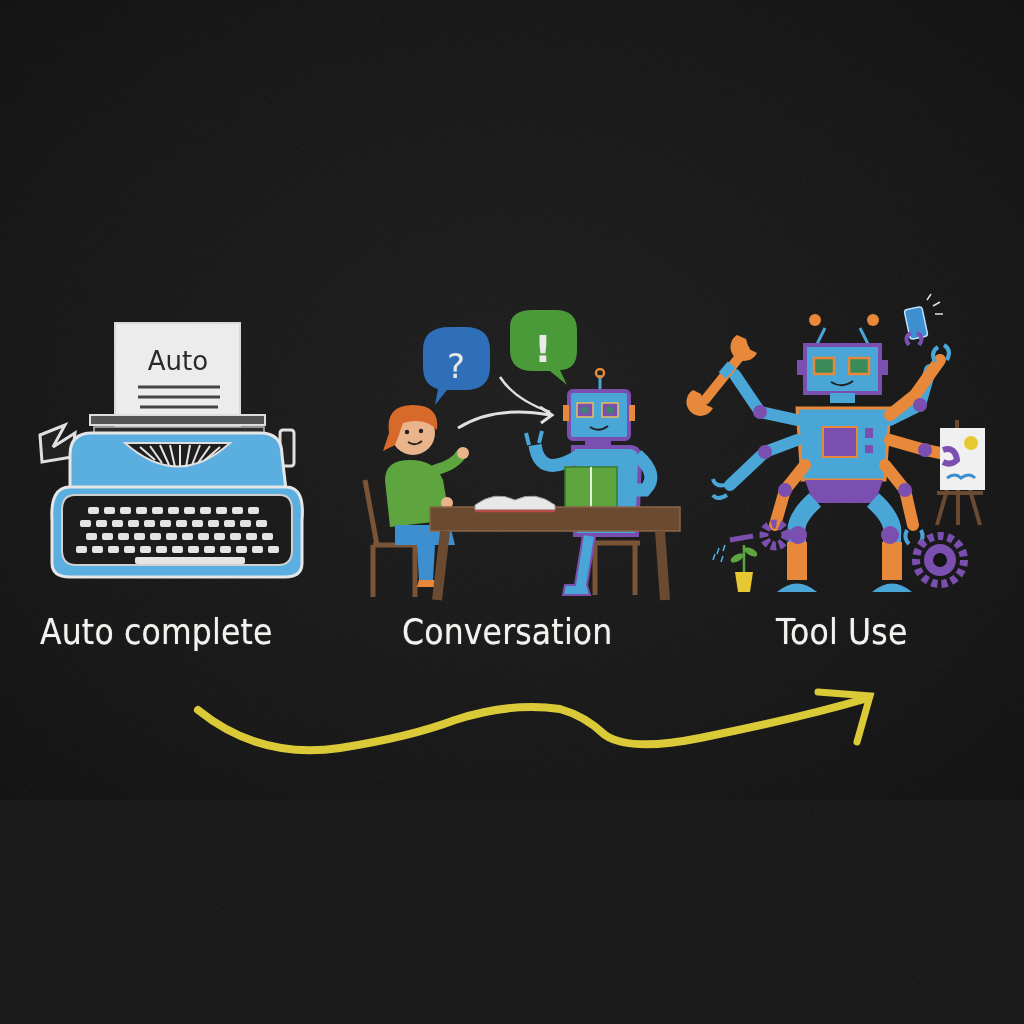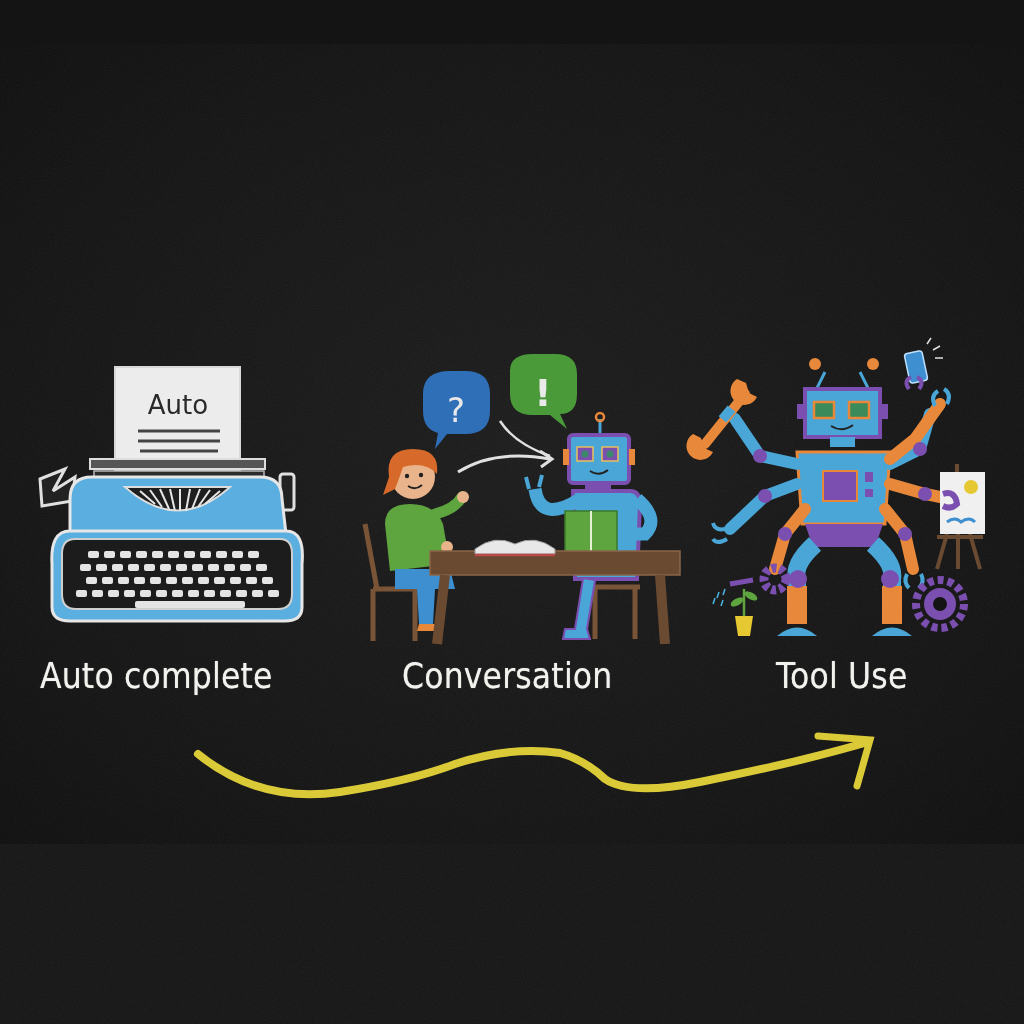--- a/index.html
+++ b/index.html
@@ -5,21 +5,20 @@
   html, body { margin: 0; padding: 0; }
   body {
     width: 1024px; height: 1024px; overflow: hidden;
     background: #141414;
     font-family: "DejaVu Sans", sans-serif;
   }
   .board {
     position: relative; width: 1024px; height: 800px;
     background:
       radial-gradient(ellipse at 50% 50%, #1a1a1a 0%, #121212 70%, #0d0d0d 100%);
-    margin-top: 44px;
   }
   .noise { position: absolute; inset: 0; pointer-events: none; }
   .stage {
     position: absolute;
   }
   .stage svg { display: block; overflow: visible; }
   .label {
     position: absolute; top: 612px;
     color: #f2f2ee;
     font-family: "DejaVu Sans", sans-serif;

